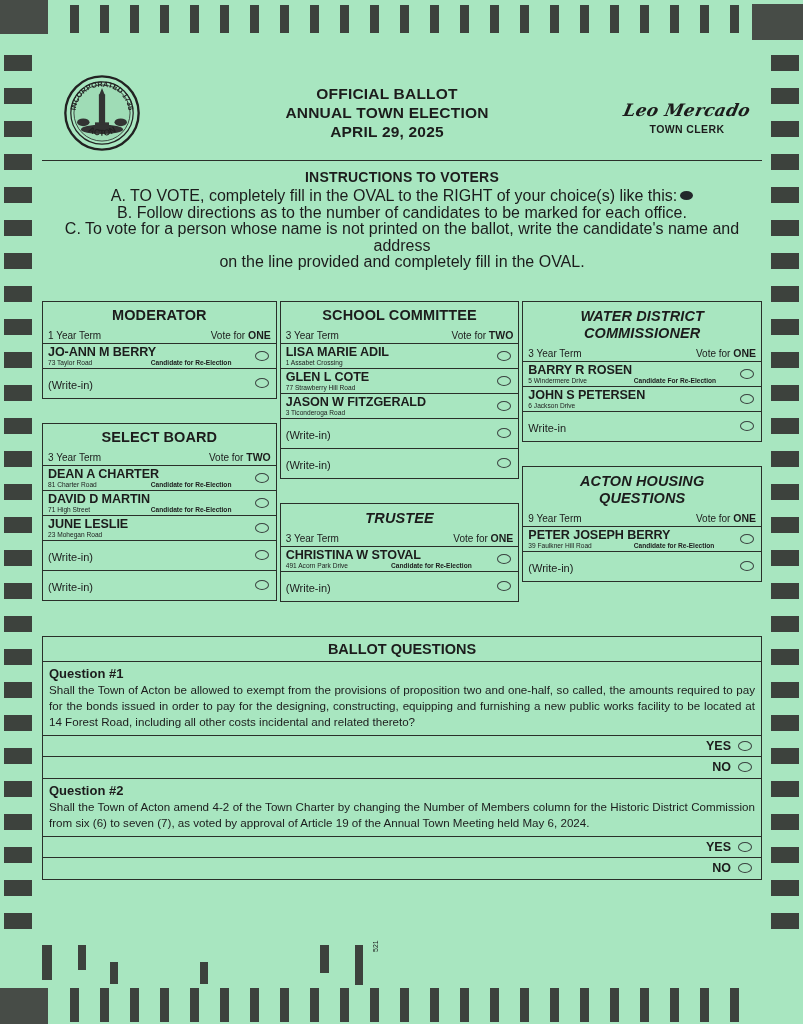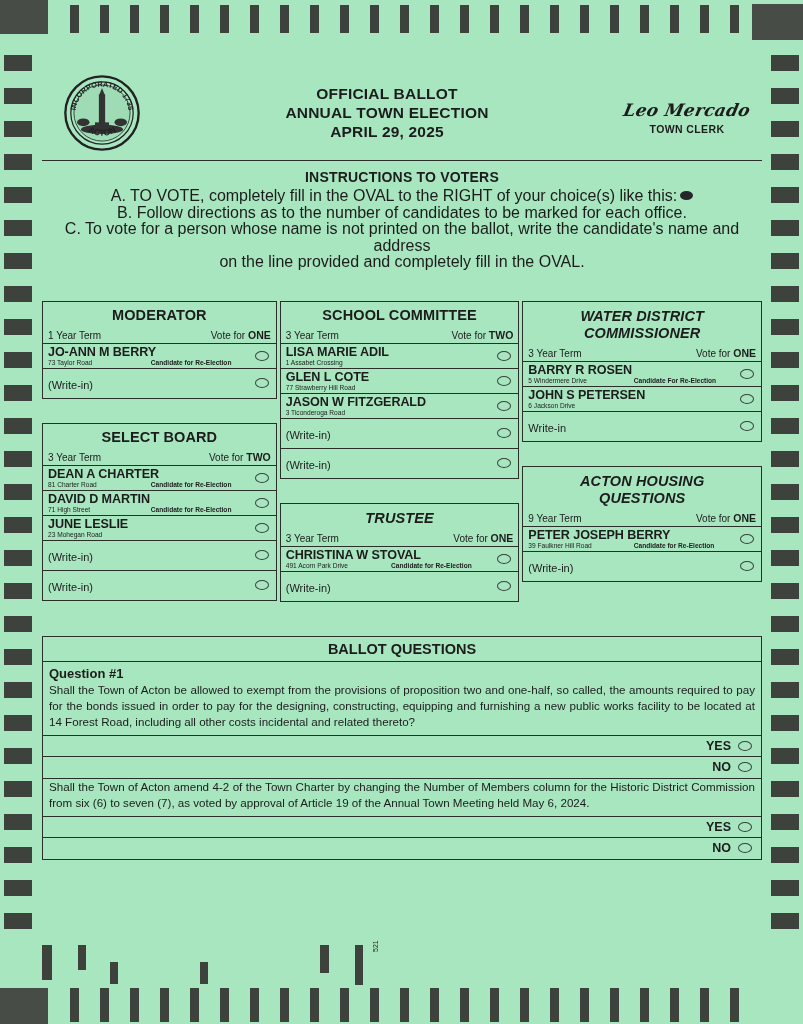--- a/index.html
+++ b/index.html
@@ -449,20 +449,21 @@
           <span class="lbl">YES</span>
           <span class="oval"></span>
         </div>
         <div class="q-opt">
           <span class="lbl">NO</span>
           <span class="oval"></span>
         </div>
       </div>
 
       <div class="q-block">
+        <div class="q-num">Question #2</div>
         <div class="q-text">Shall the Town of Acton amend 4-2 of the Town Charter by changing the Number of Members column for the Historic District Commission from six (6) to seven (7), as voted by approval of Article 19 of the Annual Town Meeting held May 6, 2024.</div>
         <div class="q-opt">
           <span class="lbl">YES</span>
           <span class="oval"></span>
         </div>
         <div class="q-opt">
           <span class="lbl">NO</span>
           <span class="oval"></span>
         </div>
       </div>

